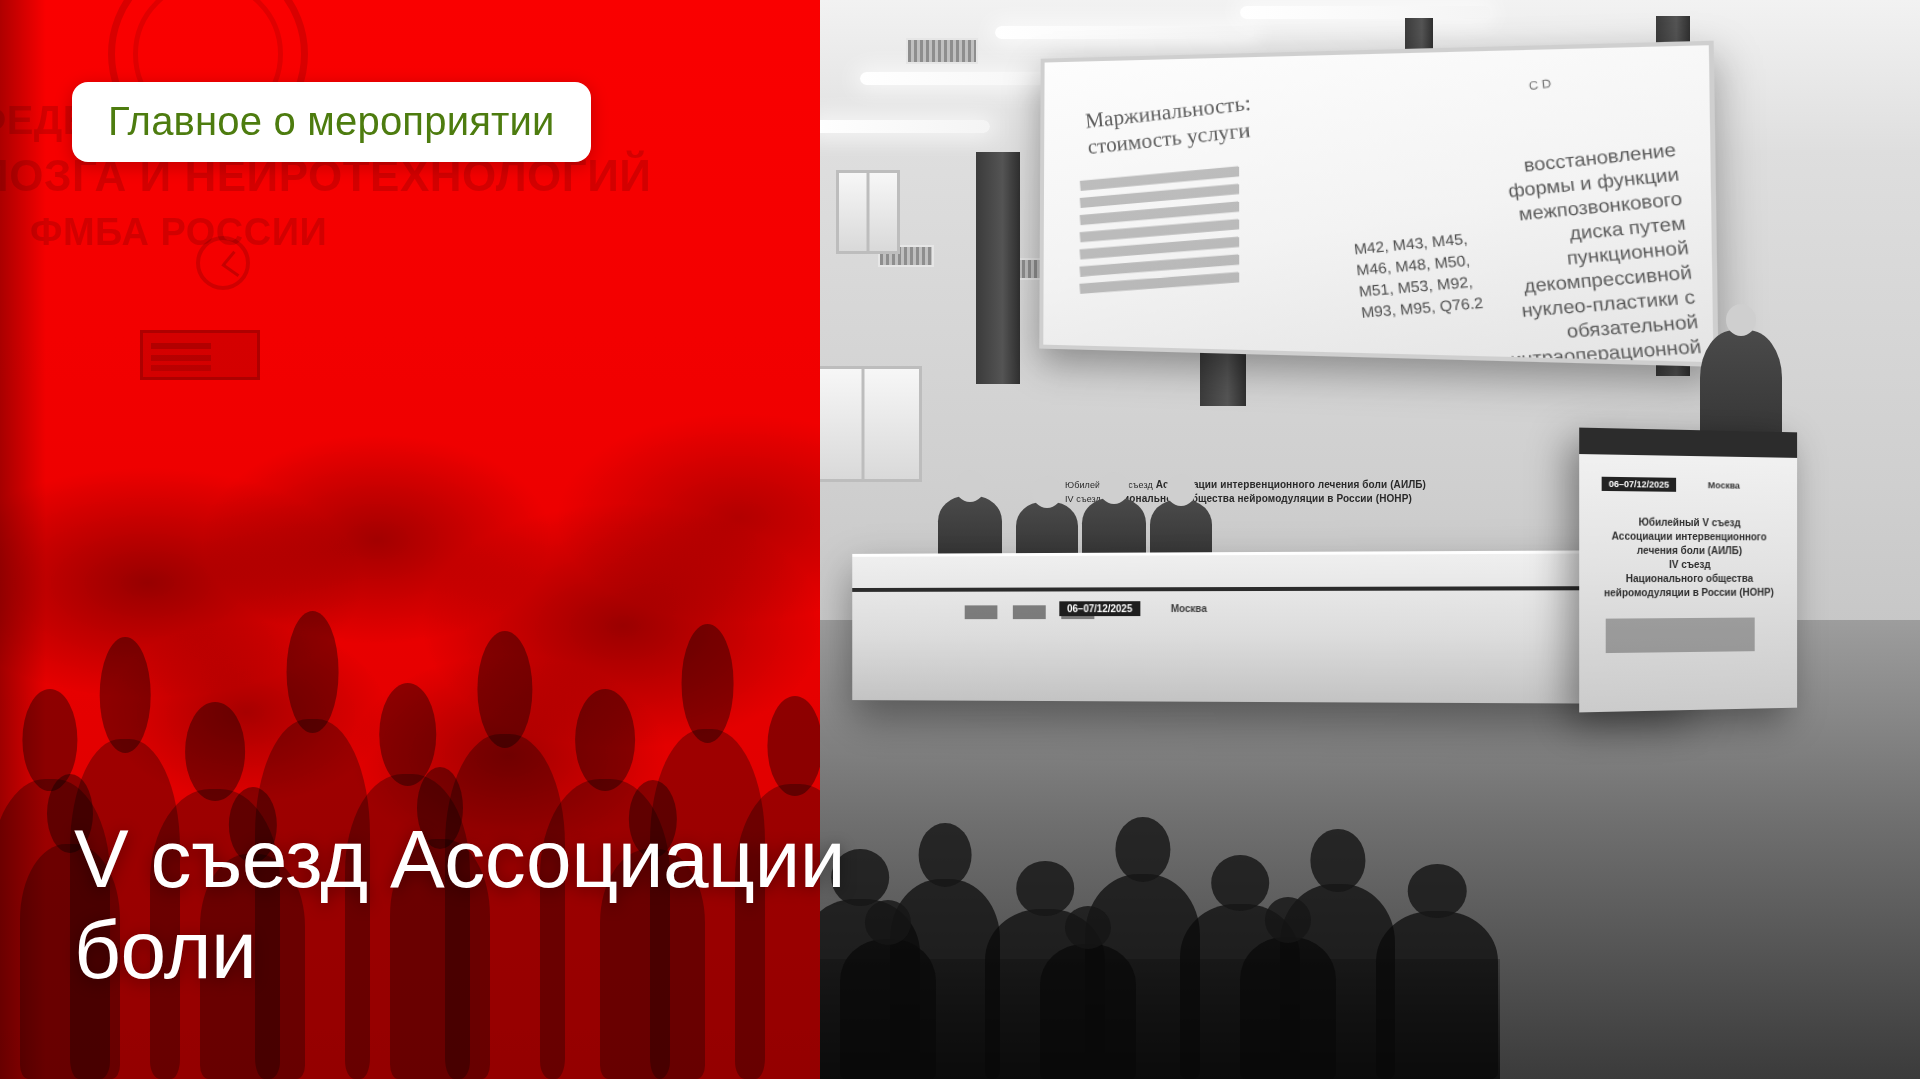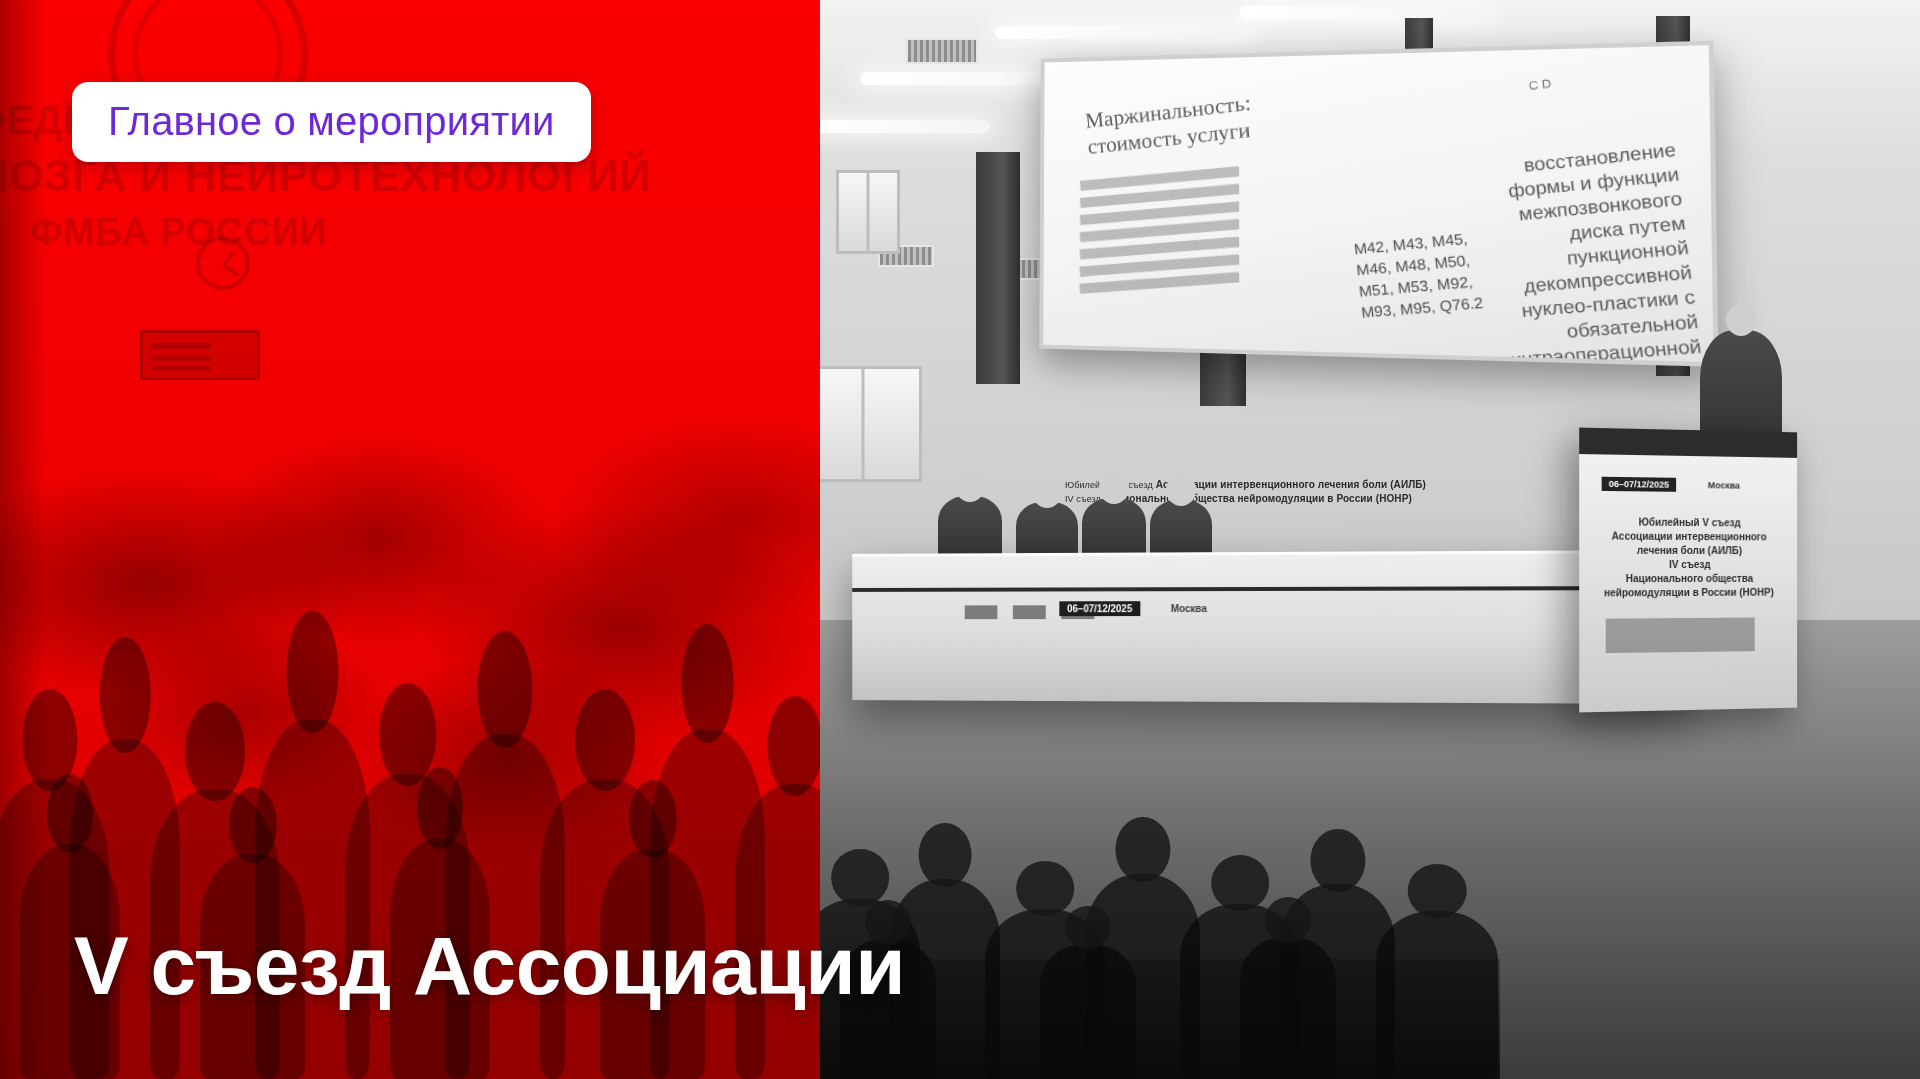--- a/index.html
+++ b/index.html
@@ -310,31 +310,31 @@
   .badge {
     position:absolute;
     left:72px; top:82px;
     background:#ffffff;
     border-radius:16px;
     padding:17px 36px 19px 36px;
     box-shadow:0 4px 18px rgba(0,0,0,.22);
     z-index:40;
   }
   .badge span {
-    font-size:40px; line-height:44px; color:#6d28d9;
+    font-size:40px; line-height:44px; color:#4d7c0f;
     font-weight:400; letter-spacing:.2px; white-space:nowrap;text-align:center;
   }
 
   .headline {
     position:absolute;
-    left:74px; bottom:68px;
+    left:74px; bottom:84px;
     width:1790px;
     z-index:40;
     color:#ffffff;
-    font-weight:700;
+    font-weight:400;
     font-size:82px;
     line-height:91px;
     letter-spacing:-0.5px;
     text-shadow:0 3px 16px rgba(0,0,0,.42);
   }
   .headline span { display:block; }
 </style>
 </head>
 <body>
 
@@ -476,15 +476,16 @@
       <i style="left:420px; width:96px;  height:142px;"></i>
     </div>
   </div>
 
   <div class="badge">
     <span>Главное о мероприятии</span>
   </div>
 
   <div class="headline">
     <span>V съезд Ассоциации</span>
+    <span>боли</span>
   </div>
 
 </div>
 
 </body></html>

